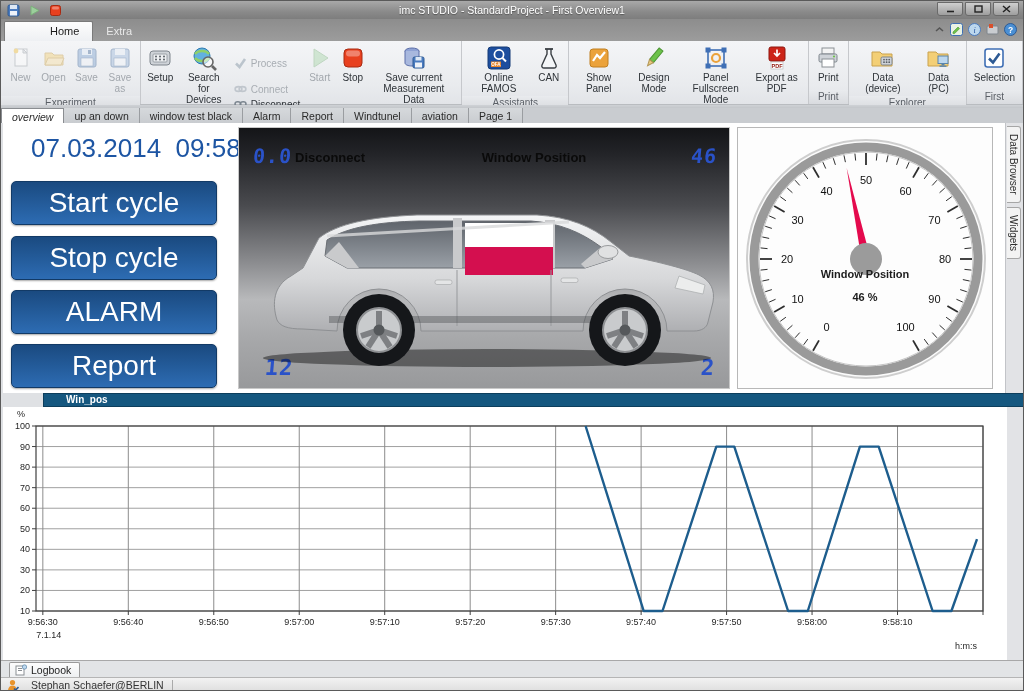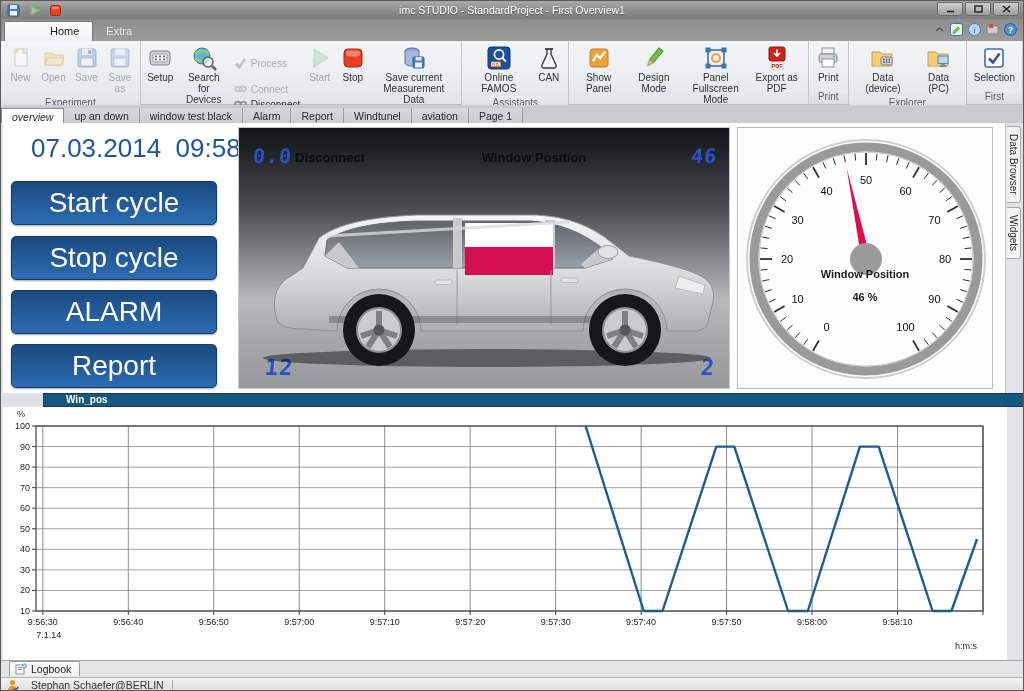--- a/index.html
+++ b/index.html
@@ -74,21 +74,21 @@
     border:1px solid #0d3e5c;color:#fff;font-size:10px;font-weight:bold;line-height:12px;padding-left:22px;margin-left:37px;}
   .chart-wrap{position:absolute;left:2px;top:406px;width:1004px;height:253px;background:#fff;}
   .grid-h{stroke:#a0a0a0;stroke-width:1;}
   .grid-v{stroke:#8c8c8c;stroke-width:1;}
   .frame{fill:none;stroke:#3f3f3f;stroke-width:1.2;}
   .tick{stroke:#3f3f3f;stroke-width:1;}
   .xtick,.ytick{font-size:9px;fill:#1f1f1f;}
   .gauge-num{font-size:11px;fill:#111;}
   
   .logbook-row{position:absolute;left:0;top:659px;width:100%;height:17px;background:#e2e4e6;
-    border-top:1px solid #a8a8a8;display:flex;align-items:flex-start;}
+    border-top:1px solid #a8a8a8;display:flex;align-items:center;}
   .logbook-tab{display:flex;align-items:center;gap:4px;background:linear-gradient(#fdfdfd,#eef0f2);
     border:1px solid #9a9a9a;border-bottom:none;font-size:10.5px;color:#222;padding:1px 8px 1px 5px;
     margin-left:8px;border-radius:2px 2px 0 0;}
   .statusbar{position:absolute;left:0;top:676px;width:100%;height:15px;
     background:linear-gradient(#f2f2f2,#dddddd);border-top:1px solid #b5b5b5;display:flex;align-items:center;}
   .status-user{display:flex;align-items:center;gap:12px;font-size:10.5px;color:#333;padding-left:6px;}
   .status-sep{width:1px;height:11px;background:#aaa;margin-left:8px;}
 </style>
 </head>
 <body>

